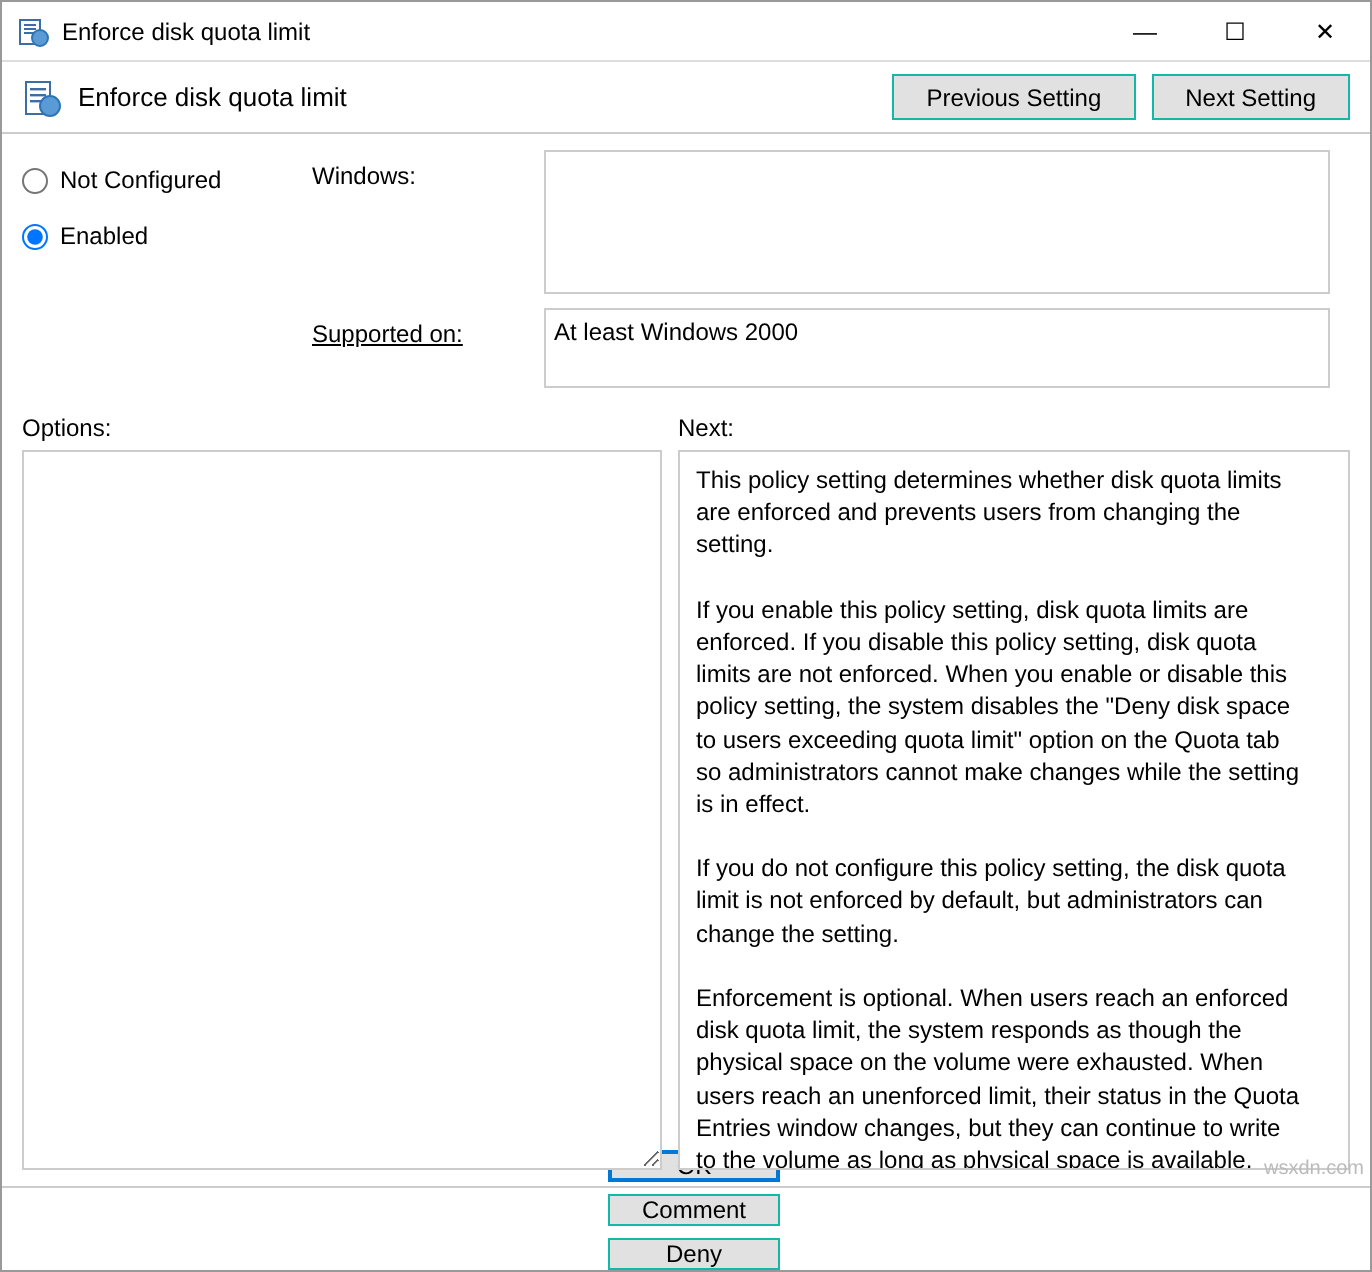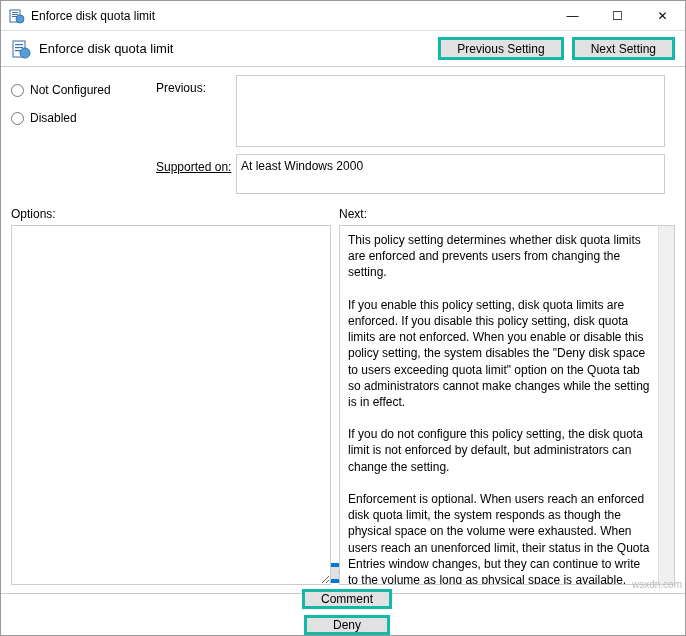--- a/index.html
+++ b/index.html
@@ -52,21 +52,21 @@
       width: 20px; height: 20px;
       margin-right: 8px;
     }
     .header-row .policy-name {
       flex: 1;
       font-size: 13px;
     }
     .btn {
       height: 23px;
       padding: 0 16px;
-      border: 3px solid #14b8a6;
+      border: 1px solid #14b8a6;
       background: #e1e1e1;
       cursor: pointer;
       margin-left: 8px;
       min-width: 86px;
     }
     .btn.default { border-color: #0078d7; box-shadow: 0 0 0 1px #0078d7 inset; }
     .config-area {
       padding: 8px 20px 4px 10px;
       display: flex;
     }
@@ -80,20 +80,21 @@
       height: 18px;
       margin-bottom: 10px;
     }
     .radio-row input { margin: 0 6px 0 0; }
     .label-col {
       width: 80px;
       padding-top: 6px;
     }
     .field-col {
       flex: 1;
+      margin-left: 36px;
     }
     .multiline {
       width: 100%;
       border: 1px solid #ccc;
       font-family: inherit;
       font-size: 12px;
       padding: 4px;
       resize: none;
       background: #fff;
     }
@@ -113,20 +114,21 @@
       padding: 0 10px 8px 10px;
       gap: 8px;
       min-height: 0;
     }
     .panel {
       border: 1px solid #ccc;
       flex: 1;
       background: #fff;
       position: relative;
       display: flex;
+      align-items: flex-end;
     }
     .panel.options { flex: 0 0 320px; }
     .panel textarea, .help-content {
       border: 0;
       width: 100%;
       height: 100%;
       padding: 6px 8px;
       font-size: 12px;
       line-height: 1.35;
       overflow-y: auto;
@@ -196,26 +198,26 @@
   <button class="btn">Next Setting</button>
 </div>
 
 <div class="config-area">
   <div class="radio-col">
     <label class="radio-row">
       <input type="radio" name="state" style="">
       <span>Not Configured</span>
     </label>
     <label class="radio-row">
-      <input type="radio" name="state" style="">
-      <span>Disabled</span>
+      <input type="radio" name="state" checked="" style="">
+      <span>Enabled</span>
     </label>
   </div>
   <div class="label-col">
-    <div style="height:64px">Previous:</div>
+    <div style="height:64px">Windows:</div>
   </div>
   <div class="field-col">
     <textarea class="multiline scrollhint" rows="4" style="height: 72px;" value=""></textarea>
   </div>
 </div>
 
 <div class="config-area" style="padding-top:0;text-decoration:underline;">
   <div class="radio-col"></div>
   <div class="label-col">
     <div>Supported on:</div>

